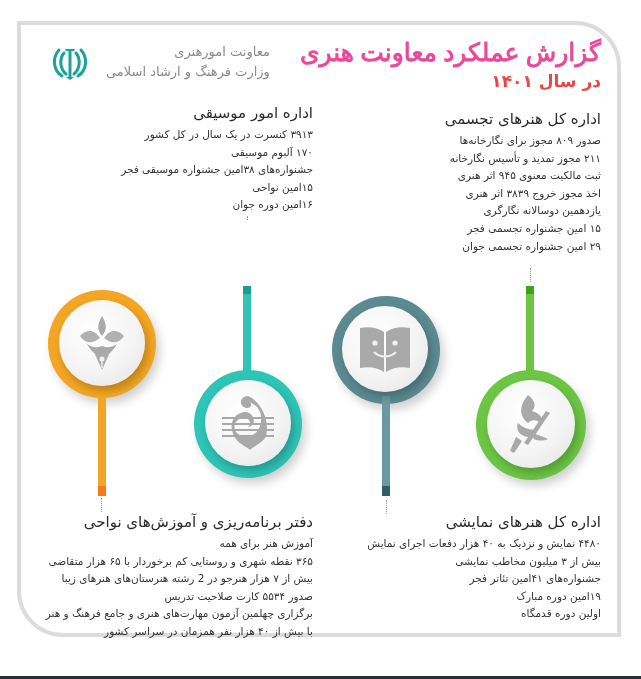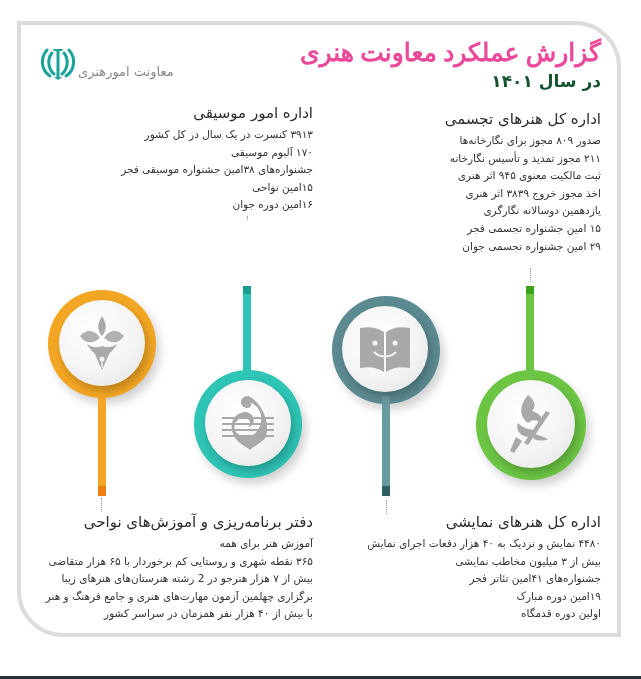--- a/index.html
+++ b/index.html
@@ -9,23 +9,23 @@
   }
   .frame {
     position:absolute; left:17px; top:21px; width:604px; height:616px;
     border:4px solid #dcdcdc; border-top-right-radius:46px; border-bottom-left-radius:46px;
     border-top-left-radius:0; border-bottom-right-radius:0; box-sizing:border-box;
   }
   .bottom-strip { position:absolute; left:0; bottom:0; width:641px; height:3px; background:#263238; }
 
   .title-block { position:absolute; right:40px; top:38px; text-align:right; direction:rtl; }
   .title-main { font-size:25px; font-weight:bold; color:#ec4899; line-height:30px; white-space:nowrap; letter-spacing:-0.5px;font-family:Liberation Serif, serif; }
-  .title-sub { font-size:17px; font-weight:bold; color:#14532d; line-height:22px; margin-top:2px; }
+  .title-sub { font-size:17px; font-weight:bold; color:#ef4444; line-height:22px; margin-top:2px; }
 
-  .org-block { position:absolute; left:38px; top:42px; display:flex; align-items:flex-end; gap:0; }
+  .org-block { position:absolute; left:50px; top:42px; display:flex; align-items:flex-start; gap:16px; }
   .org-emblem { width:40px; height:40px; }
   .org-text { direction:rtl; text-align:right; color:#8a8a8a; font-size:13px; line-height:20px; }
 
   .section { position:absolute; direction:rtl; text-align:right; }
   .section h2 { margin:0 0 4px 0; font-size:15px; font-weight:normal; color:#2b2b2b; white-space:nowrap; }
   .section ul { list-style:none; margin:0; padding:0; }
   .section li { font-size:10.5px; line-height:17.6px; color:#333; white-space:nowrap;margin-left:14px; }
 
   .sec-visual { right:40px; top:110px; width:260px; }
   .sec-music { right:328px; top:104px; width:260px; }
@@ -62,20 +62,21 @@
       <path d="M14 11 C9 17, 10 27, 16 32"></path>
       <path d="M31 8 C38 16, 37 28, 28 34"></path>
       <path d="M26 11 C31 17, 30 27, 24 32"></path>
     </g>
     <rect x="18.5" y="9" width="3" height="26" fill="#1aa39a"></rect>
     <path d="M15 7 L25 7 L24 9 L16 9 Z" fill="#1aa39a"></path>
     <path d="M16 35 L24 35 L20 38 Z" fill="#1aa39a"></path>
   </svg>
   <div class="org-text">
     <div>معاونت امورهنری</div>
+    <div>وزارت فرهنگ و ارشاد اسلامی</div>
   </div>
 </div>
 
 <div class="section sec-visual">
   <h2>اداره کل هنرهای تجسمی</h2>
   <ul>
     <li>صدور ۸۰۹ مجوز برای نگارخانه‌ها</li>
     <li>۲۱۱ مجوز تمدید و تأسیس نگارخانه</li>
     <li>ثبت مالکیت معنوی ۹۴۵ اثر هنری</li>
     <li>اخذ مجوز خروج ۳۸۳۹ اثر هنری</li>
@@ -95,20 +96,21 @@
     <li>۱۶امین دوره جوان</li>
   </ul>
 </div>
 
 <div class="section sec-edu">
   <h2>دفتر برنامه‌ریزی و آموزش‌های نواحی</h2>
   <ul>
     <li>آموزش هنر برای همه</li>
     <li>۳۶۵ نقطه شهری و روستایی کم برخوردار با ۶۵ هزار متقاضی</li>
     <li>بیش از ۷ هزار هنرجو در 2 رشته هنرستان‌های هنرهای زیبا</li>
+    <li>صدور ۵۵۳۴ کارت صلاحیت تدریس</li>
     <li>برگزاری چهلمین آزمون مهارت‌های هنری و جامع فرهنگ و هنر</li>
     <li>با بیش از ۴۰ هزار نفر همزمان در سراسر کشور</li>
   </ul>
 </div>
 
 <div class="section sec-perf">
   <h2>اداره کل هنرهای نمایشی</h2>
   <ul>
     <li>۴۴۸۰ نمایش و نزدیک به ۴۰ هزار دفعات اجرای نمایش</li>
     <li>بیش از ۳ میلیون مخاطب نمایشی</li>

